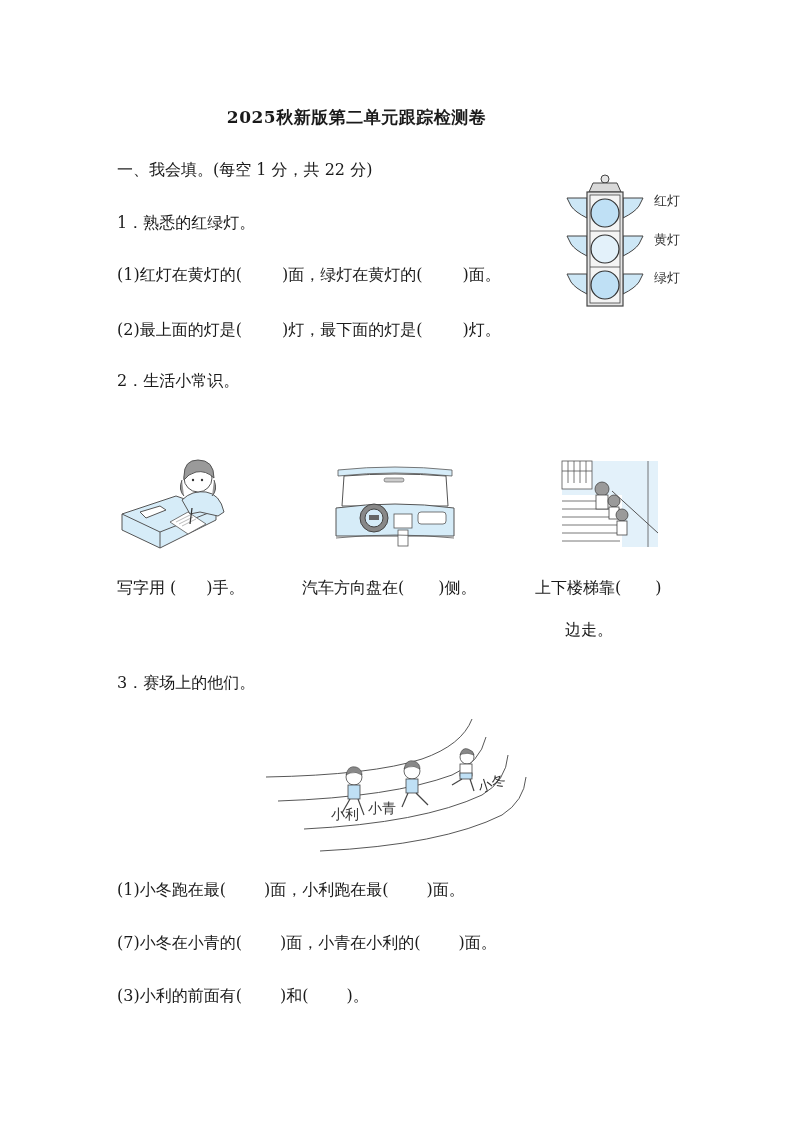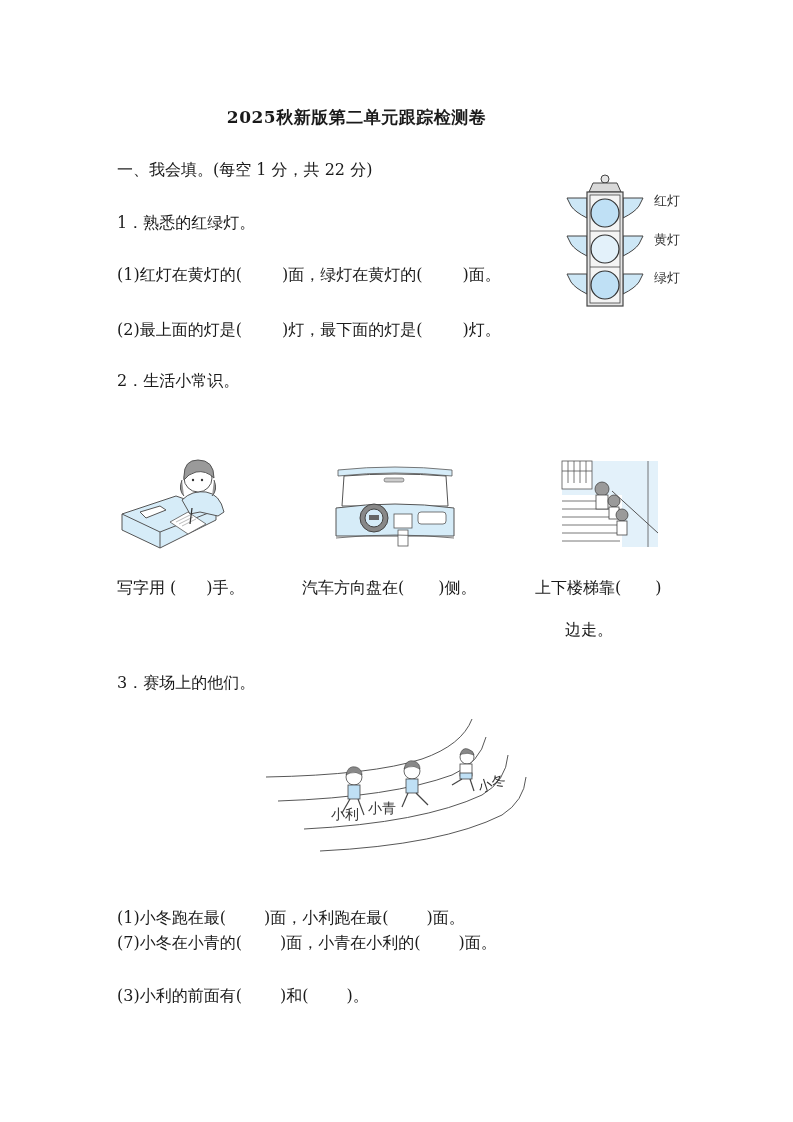--- a/index.html
+++ b/index.html
@@ -167,21 +167,21 @@
   <path d="M198 40 Q200 32 206 34 Q212 36 212 40 Q206 37 200 39 Z" fill="#888" stroke="#444" stroke-width="0.6"></path>
   <rect x="198" y="49" width="12" height="12" fill="#fff" stroke="#444" stroke-width="0.8"></rect>
   <rect x="198" y="58" width="12" height="6" fill="#bfe0f5" stroke="#444" stroke-width="0.8"></rect>
   <line x1="200" y1="64" x2="190" y2="70" stroke="#444" stroke-width="1.2"></line>
   <line x1="208" y1="64" x2="212" y2="76" stroke="#444" stroke-width="1.2"></line>
 </svg>
 <div class="abs caption" style="left:299px; top:806px; font-size:14px;margin-left:32px;">小利</div>
 <div class="abs caption" style="left:368px; top:800px; font-size:14px;">小青</div>
 <div class="abs caption" style="left:478px; top:775px; font-size:14px; transform:rotate(-18deg);">小冬</div>
 
-<div class="abs line" style="left:117px; top:908px;">
+<div class="abs line" style="left:117px; top:880px;">
   <span>(1)小冬跑在最(</span><span class="blank" style="width:38px;"></span><span>)面，小利跑在最(</span><span class="blank" style="width:38px;"></span><span>)面。</span>
 </div>
 <div class="abs line" style="left:117px; top:933px;">
   <span>(7)小冬在小青的(</span><span class="blank" style="width:38px;"></span><span>)面，小青在小利的(</span><span class="blank" style="width:38px;"></span><span>)面。</span>
 </div>
 <div class="abs line" style="left:117px; top:986px;">
   <span>(3)小利的前面有(</span><span class="blank" style="width:38px;"></span><span>)和(</span><span class="blank" style="width:38px;"></span><span>)。</span>
 </div>
 
 </body></html>

